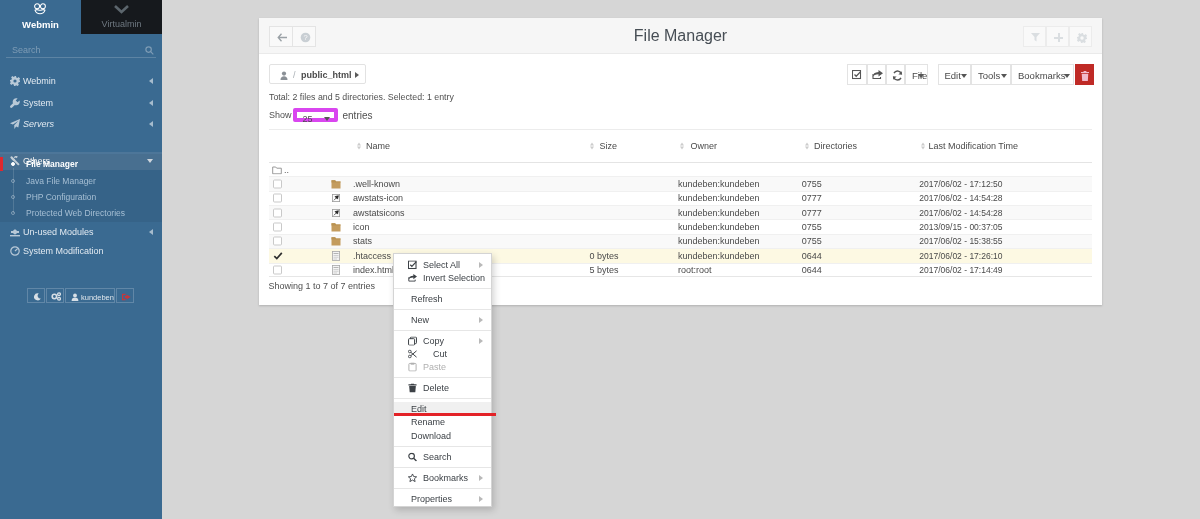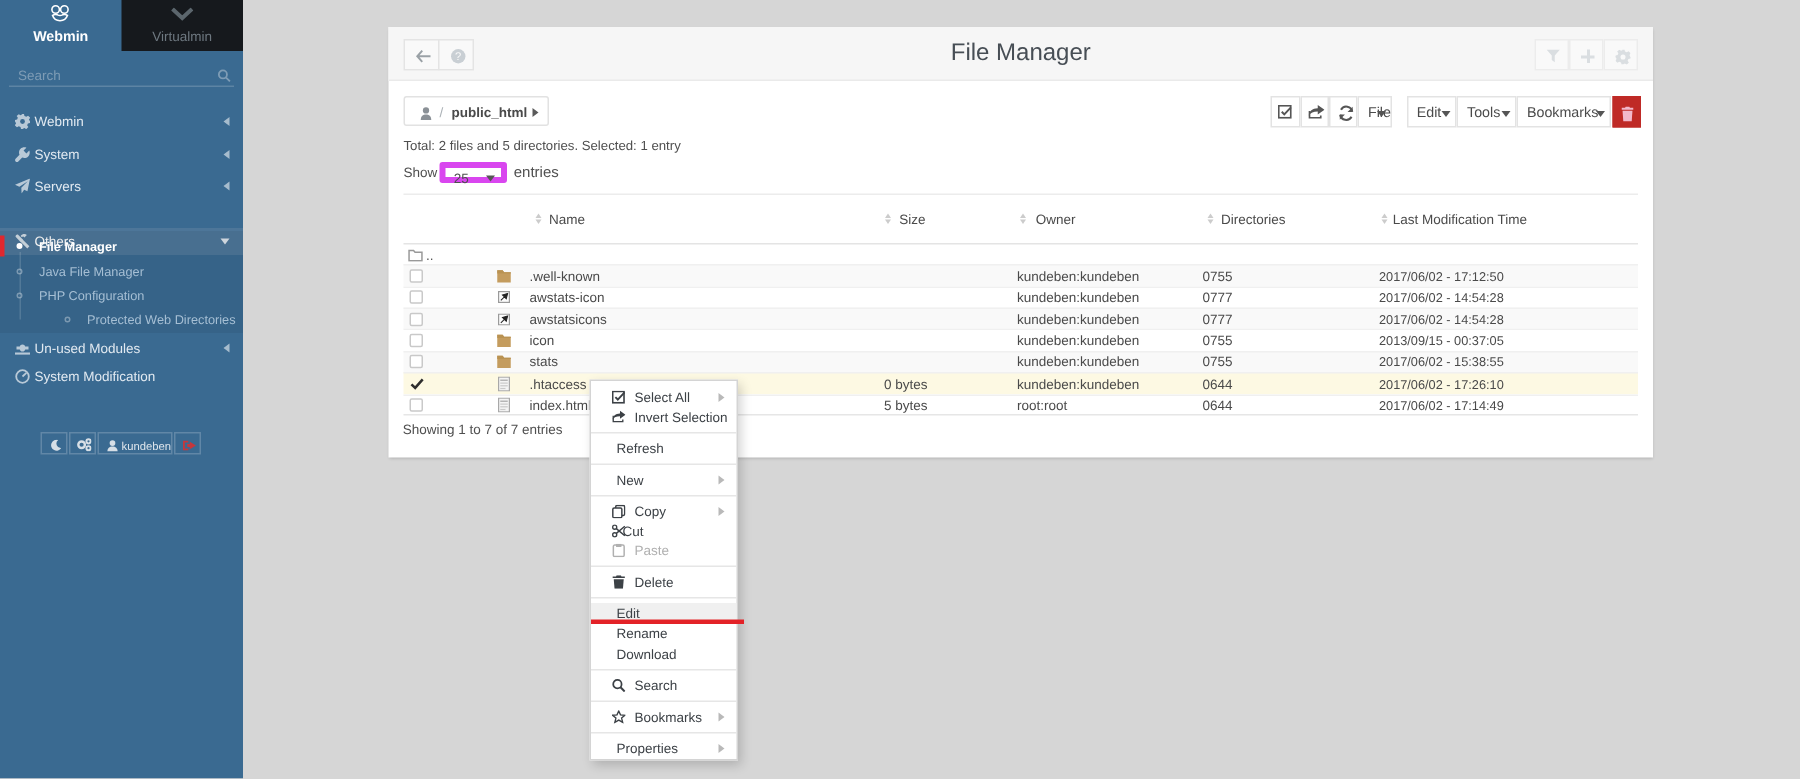--- a/index.html
+++ b/index.html
@@ -63,21 +63,21 @@
     <span class="tx">Webmin</span>
       <span class="cr"></span>
   </div>
   <div class="mi" style="top:92px;">
     <svg class="ic" viewBox="0 0 10 10">
         <path fill="#cfdae4" d="M9.5 2.4 7.6 4.3 5.7 2.4 7.6.5C6.3-.1 4.7.2 3.7 1.2 2.6 2.3 2.4 3.9 3 5.2L.4 7.8c-.5.5-.5 1.3 0 1.8s1.3.5 1.8 0L4.8 7c1.3.6 2.9.4 4-.7 1-1 1.3-2.6.7-3.9z"></path>
       </svg>
     <span class="tx">System</span>
       <span class="cr"></span>
   </div>
-  <div class="mi" style="top:113px;">
+  <div class="mi" style="top:113px;font-style:italic;">
     <svg class="ic" viewBox="0 0 10 10">
         <path fill="#cfdae4" d="M10 0 0 4.2l2.9 1.3L8.5 1.8 4.2 6.2l.2 3.8 1.7-2.5 2.2 1z"></path>
       </svg>
     <span class="tx">Servers</span>
       <span class="cr"></span>
   </div>
 
   <div class="mi" style="top:152px;height:18px;background:#4d7699;color:#fff;">
     <svg class="ic" viewBox="0 0 10 10">
         <path fill="#e8eef3" d="M3.2 4.6 L8.2 9.6 L9.6 8.2 L4.6 3.2z"></path>
@@ -96,21 +96,21 @@
     <span class="tx">File Manager</span>
   </div>
   <div class="smi" style="top:172.5px;">
       <span class="bu"></span>
       <span class="tx">Java File Manager</span>
     </div>
   <div class="smi" style="top:189px;">
       <span class="bu"></span>
       <span class="tx">PHP Configuration</span>
     </div>
-  <div class="smi" style="top:205px;margin-left:32px;">
+  <div class="smi" style="top:205px;">
       <span class="bu"></span>
       <span class="tx">Protected Web Directories</span>
     </div>
 
   <div class="mi" style="top:221px;">
     <svg class="ic" viewBox="0 0 10 10">
         <path fill="#cfdae4" d="M1 4h2.2c.2-.8.8-1.4 1.8-1.4S6.6 3.2 6.8 4H9v2H6.8c-.2.8-.8 1.4-1.8 1.4S3.4 6.8 3.2 6H1z"></path>
         <rect x="0" y="8" width="10" height="1.4" fill="#cfdae4"></rect>
       </svg>
     <span class="tx">Un-used Modules</span>
@@ -395,21 +395,21 @@
       </svg>
     <span class="mtx" style="left:29px;">Copy</span>
       <span class="mcr"></span>
   </div>
   <div class="mrow" style="top:93.5px;height:13px;">
     <svg class="mic" viewBox="0 0 10 10">
         <circle cx="2" cy="7.8" r="1.5" fill="none" stroke="#3c4146" stroke-width="1"></circle>
         <circle cx="2" cy="2.2" r="1.5" fill="none" stroke="#3c4146" stroke-width="1"></circle>
         <path d="M3.2 3.2 L9.5 8.5 M3.2 6.8 L9.5 1.5" stroke="#3c4146" stroke-width="1.1"></path>
       </svg>
-    <span class="mtx" style="left:21px;">Cut</span>
+    <span class="mtx" style="left:39px;">Cut</span>
   </div>
   <div class="mrow" style="top:106.5px;height:13px;color:#b0b0b0;">
     <svg class="mic" viewBox="0 0 10 10">
         <rect x="1" y="1" width="8" height="8.5" rx="1" fill="none" stroke="#b0b0b0" stroke-width="1.1"></rect>
         <rect x="3" y="0" width="4" height="2.4" fill="#b0b0b0"></rect>
       </svg>
     <span class="mtx" style="left:29px;">Paste</span>
   </div>
   <div class="mdiv" style="top:122.5px;"></div>
   <div class="mrow" style="top:127px;height:13px;">

